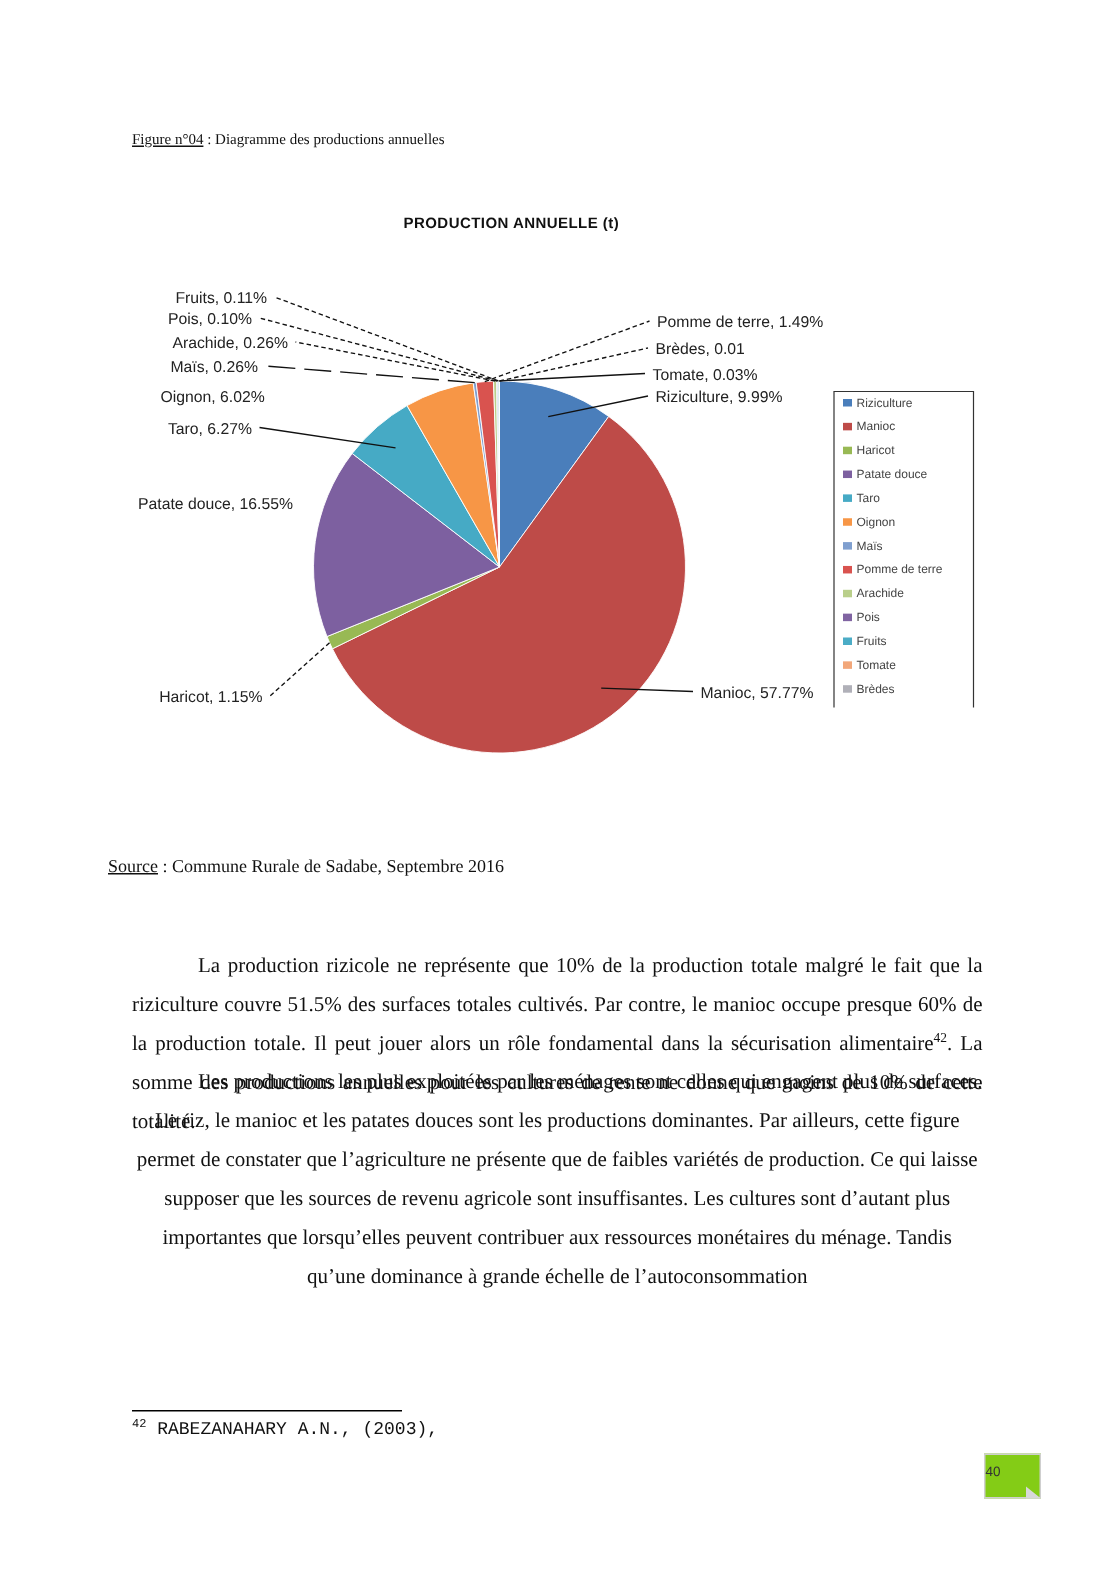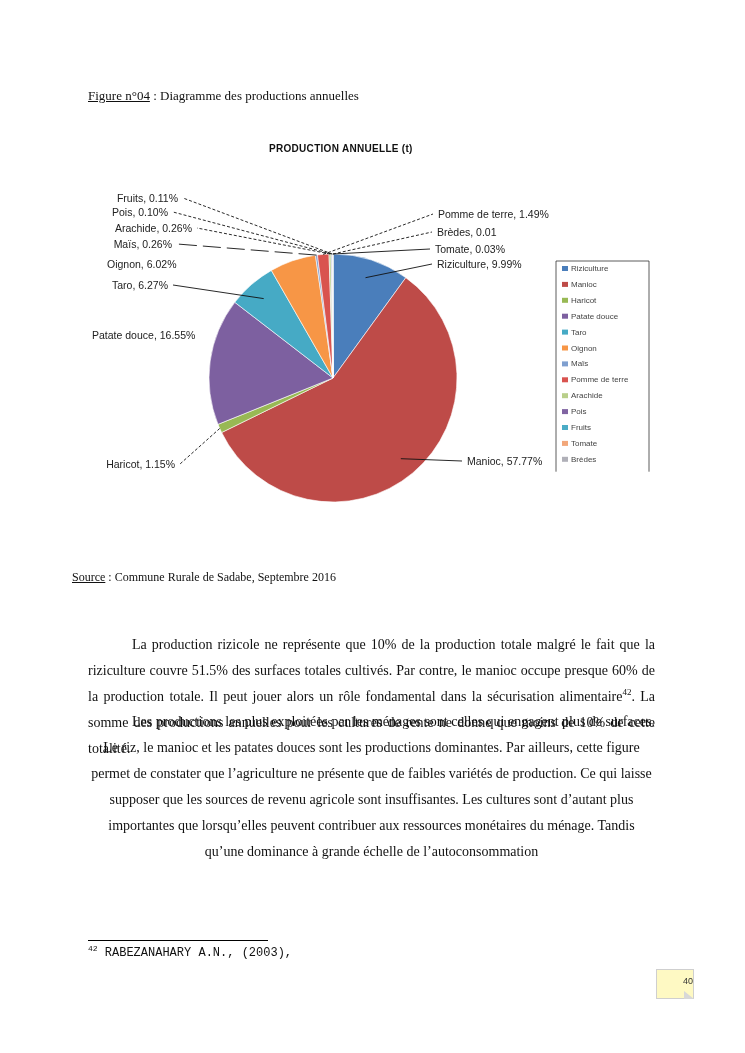--- a/index.html
+++ b/index.html
@@ -1,34 +1,34 @@
 <!DOCTYPE html>
 <html><head>
 <meta charset="utf-8">
 <style>
   html, body { margin:0; padding:0; background:#ffffff; }
   body { width:745px; height:1053px; position:relative; overflow:hidden;
          font-family:"Liberation Serif", serif; color:#111; }
-  .caption { position:absolute; left:88px; top:88px; font-size:13px; }
+  .caption { position:absolute; left:88px; top:88px; font-size:10px; }
   .u { text-decoration:underline; }
   .chart-wrap { position:absolute; left:0; top:0; width:707px; height:560px; }
   svg text.lbl { font-family:"Liberation Sans", sans-serif; font-size:10.5px; fill:#222; }
   svg text.ttl { font-family:"Liberation Sans", sans-serif; font-size:10px; font-weight:bold; fill:#111; letter-spacing:0.3px; }
   svg text.leg { font-family:"Liberation Sans", sans-serif; font-size:8px; fill:#444; }
   .source { position:absolute; left:72px; top:570px; font-size:12px; }
   .para { position:absolute; left:88px; width:567px; font-size:14px; line-height:26px; text-align:justify; margin:0; }
   .p1 { top:632px; text-indent:44px; }
   .p2 { top:709px; text-indent:44px; text-align:center; }
   sup { font-size:9px; line-height:0; }
   .fn-rule { position:absolute; left:88px; top:940px; width:180px; border-top:1px solid #000; }
   .footnote { position:absolute; left:88px; top:946px; font-size:12px;font-family:Liberation Mono, monospace; }
   .footnote sup { font-size:8px; }
   .page-badge { position:absolute; left:656px; top:969px; width:36px; height:28px;
-                border:1px solid #cfcfcf; background:#fef9c3; font-family:"Liberation Sans", sans-serif;
-                font-size:9px; text-align:right; line-height:22px; color:#333; }
+                border:1px solid #cfcfcf; background:#84cc16; font-family:"Liberation Sans", sans-serif;
+                font-size:9px; text-align:left; line-height:22px; color:#333; }
   .page-badge .fold { position:absolute; right:-1px; bottom:-1px; width:0; height:0;
                       border-left:10px solid #d8d8d8; border-top:8px solid transparent; }
 </style>
 </head>
 <body>
 
 <div class="caption"><span class="u">Figure n°04</span><span> : Diagramme des productions annuelles</span></div>
 
 <div class="chart-wrap">
   <svg id="chart" width="745" height="560" viewBox="0 0 745 560">

